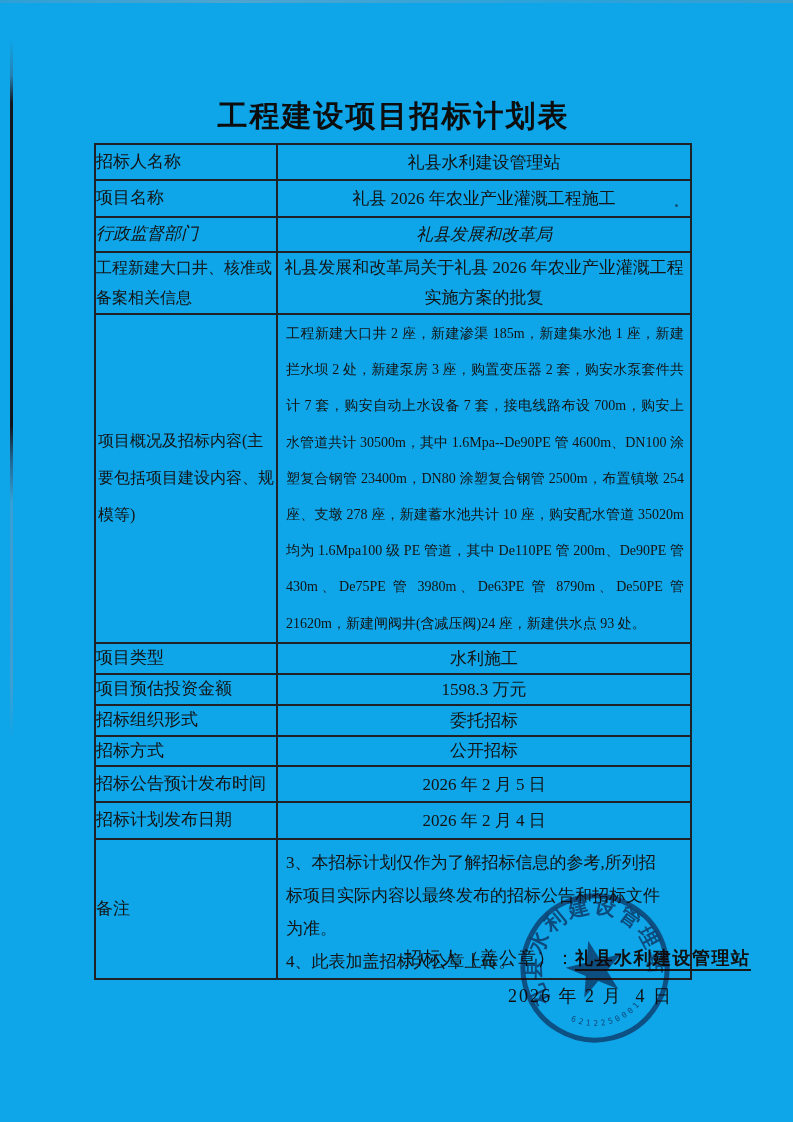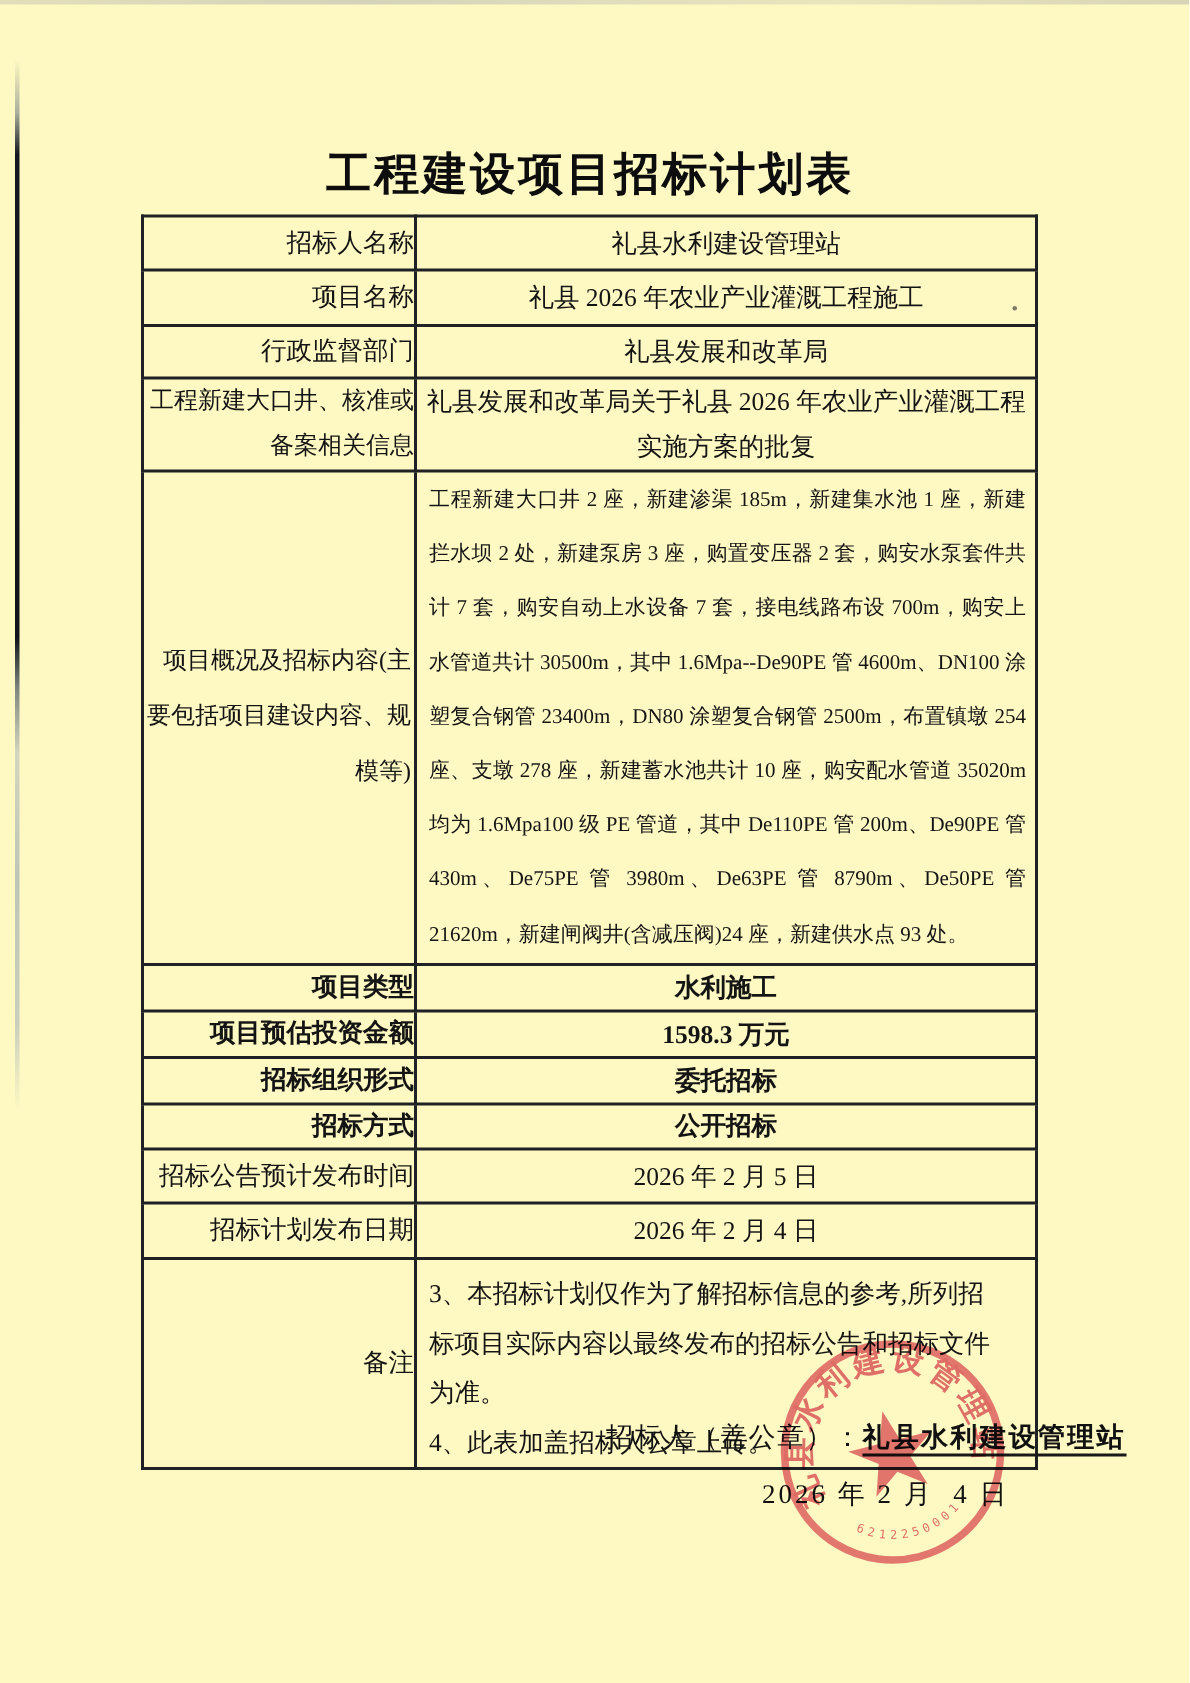--- a/index.html
+++ b/index.html
@@ -1,19 +1,19 @@
 <!DOCTYPE html>
 <html><head>
 <meta charset="utf-8">
 <style>
   html,body{margin:0;padding:0;background:#ffffff;}
   .page{
     position:relative;
     width:793px;height:1122px;
-    background:#fef9c3;
+    background:#0ea5e9;
     font-family:"Liberation Serif","DejaVu Serif",serif;
     color:#111;
     overflow:hidden;
   }
   
   .top-edge-artifact{
     position:absolute;top:0;left:0;width:100%;height:3px;
     background:linear-gradient(to right, rgba(140,145,155,.25), rgba(160,165,175,.45) 30%, rgba(150,155,165,.2) 70%, rgba(140,145,155,.35));
   }
   .left-line-artifact{
@@ -43,34 +43,34 @@
   table.bid-table{
     position:absolute;left:94px;top:143px;width:598px;
     border-collapse:collapse;table-layout:fixed;
     font-size:17px;color:#141414;
   }
   table.bid-table td{
     border:2px solid #1f2125;
     vertical-align:middle;
     padding:0;
   }
-  td.label{width:180px;text-align:right;line-height:1.7;border-radius:14px;}
+  td.label{width:180px;text-align:left;line-height:1.7;border-radius:14px;}
   td.value{text-align:center;}
-  tr.r1{height:36px;} tr.r2{height:37px;} tr.r3{height:35px;}
+  tr.r1{height:36px;} tr.r2{height:37px;} tr.r3{height:35px;font-style:italic;}
   tr.r4{height:60px;}
   tr.r4 td.label{font-size:16px;line-height:1.85;}
   tr.r4 td.value{line-height:30px;padding:0 6px;margin-left:48px;}
   tr.r5{height:290px;}
   tr.r5 td.label{font-size:16px;line-height:2.3;padding:0 2px;}
   tr.r5 td.value{
     text-align:justify;text-justify:inter-ideograph;
     line-height:36.2px;font-size:14px;
     padding:1px 6px 0 8px;vertical-align:top;
   }
-  tr.r6,tr.r7,tr.r8,tr.r9{height:30px;font-weight:bold;}
+  tr.r6,tr.r7,tr.r8,tr.r9{height:30px;}
   tr.r10{height:36px;} tr.r11{height:37px;}
   tr.r12{height:115px;}
   tr.r12 td.value{text-align:left;line-height:33px;padding:6px 22px 0 8px;vertical-align:top;}
   
   .signer-line{
     position:absolute;left:404px;top:946px;
     font-size:18px;letter-spacing:1px;white-space:nowrap;
   }
   .signer-name{
     border-bottom:2px solid #191919;

